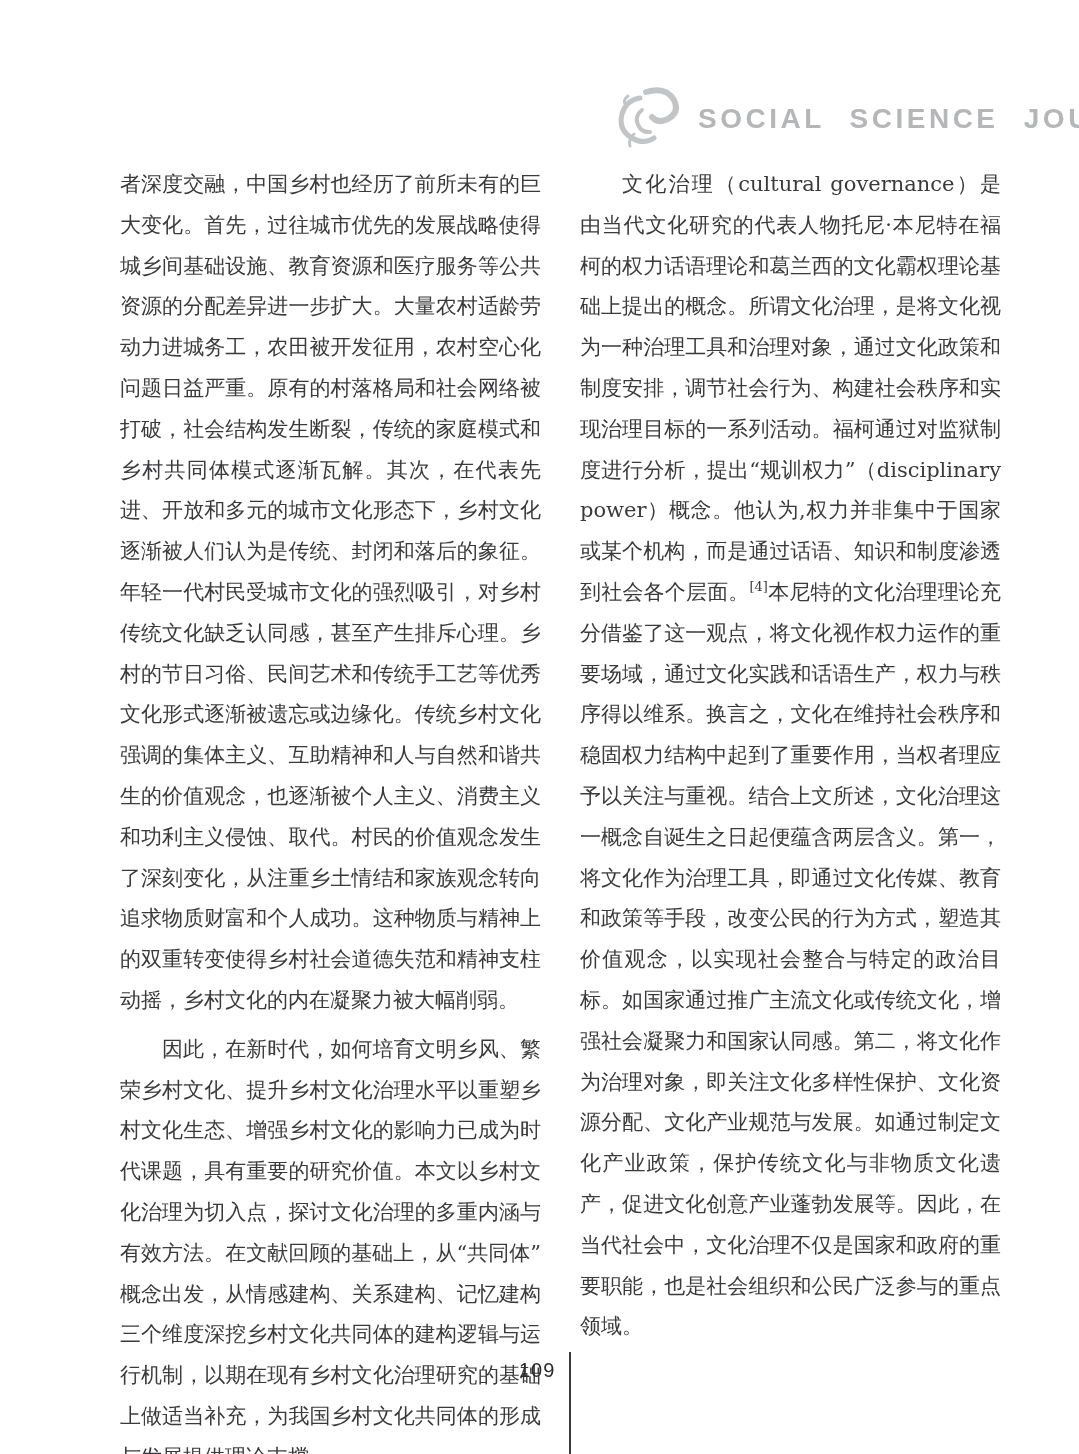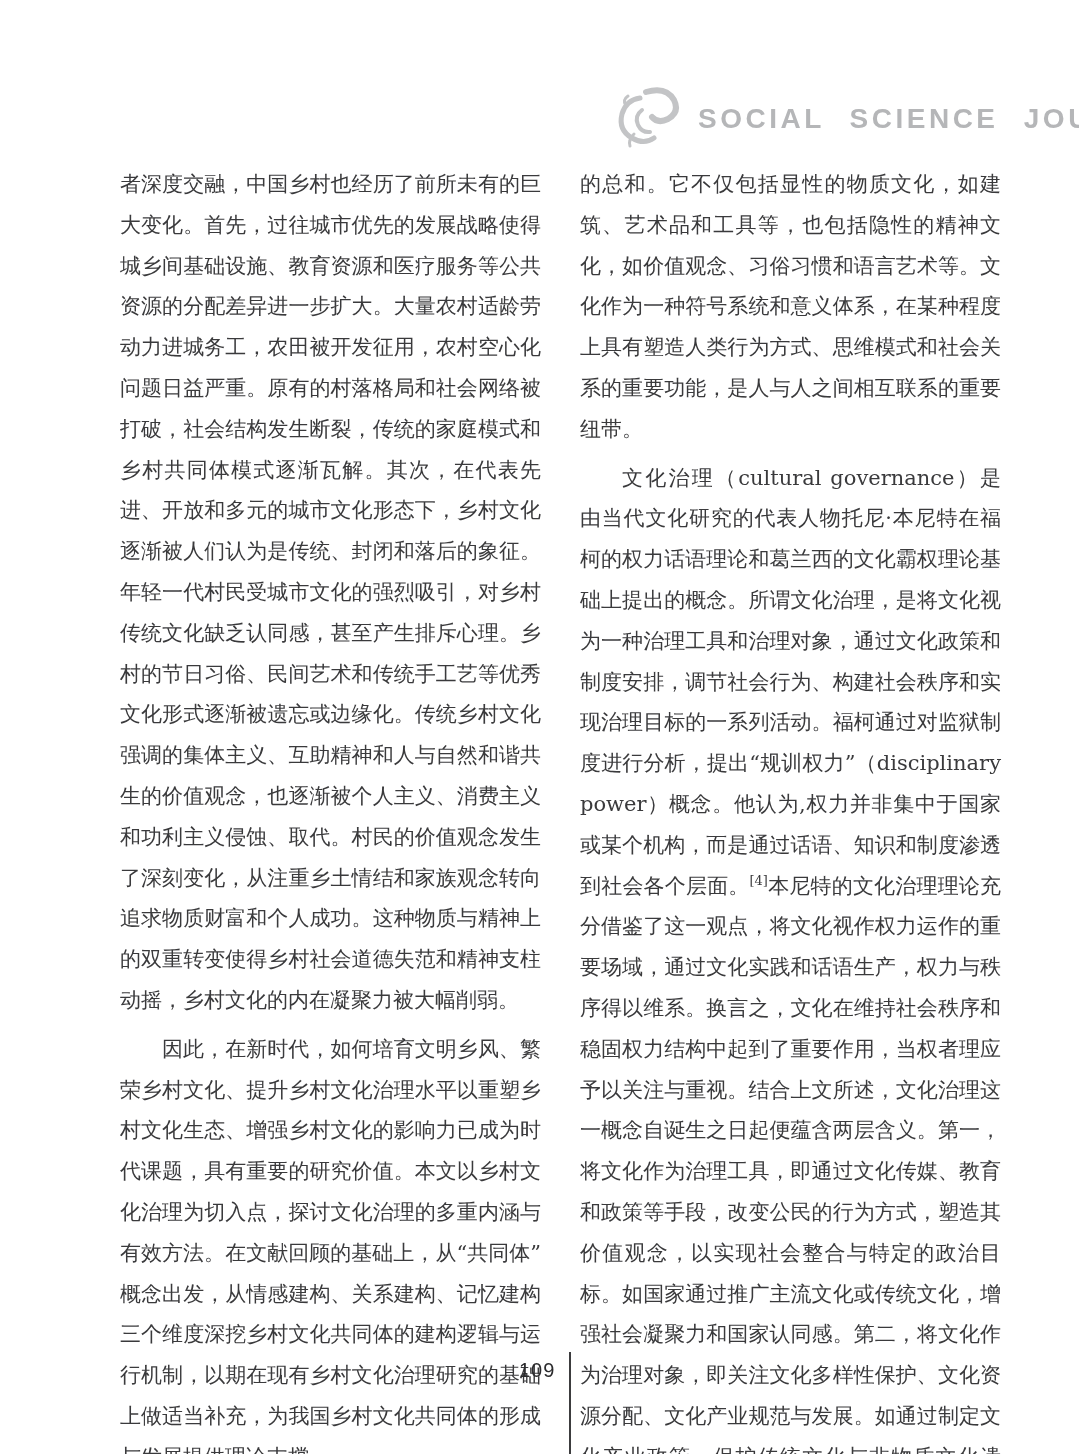--- a/index.html
+++ b/index.html
@@ -105,21 +105,20 @@
     </span>
     <span class="journal-title">SOCIAL SCIENCE JOURNAL</span>
   </div>
 
   <div class="columns">
     <div class="col">
         <p class="body-paragraph">者深度交融，中国乡村也经历了前所未有的巨大变化。首先，过往城市优先的发展战略使得城乡间基础设施、教育资源和医疗服务等公共资源的分配差异进一步扩大。大量农村适龄劳动力进城务工，农田被开发征用，农村空心化问题日益严重。原有的村落格局和社会网络被打破，社会结构发生断裂，传统的家庭模式和乡村共同体模式逐渐瓦解。其次，在代表先进、开放和多元的城市文化形态下，乡村文化逐渐被人们认为是传统、封闭和落后的象征。年轻一代村民受城市文化的强烈吸引，对乡村传统文化缺乏认同感，甚至产生排斥心理。乡村的节日习俗、民间艺术和传统手工艺等优秀文化形式逐渐被遗忘或边缘化。传统乡村文化强调的集体主义、互助精神和人与自然和谐共生的价值观念，也逐渐被个人主义、消费主义和功利主义侵蚀、取代。村民的价值观念发生了深刻变化，从注重乡土情结和家族观念转向追求物质财富和个人成功。这种物质与精神上的双重转变使得乡村社会道德失范和精神支柱动摇，乡村文化的内在凝聚力被大幅削弱。</p>
         <p class="body-paragraph indent">因此，在新时代，如何培育文明乡风、繁荣乡村文化、提升乡村文化治理水平以重塑乡村文化生态、增强乡村文化的影响力已成为时代课题，具有重要的研究价值。本文以乡村文化治理为切入点，探讨文化治理的多重内涵与有效方法。在文献回顾的基础上，从“共同体”概念出发，从情感建构、关系建构、记忆建构三个维度深挖乡村文化共同体的建构逻辑与运行机制，以期在现有乡村文化治理研究的基础上做适当补充，为我国乡村文化共同体的形成与发展提供理论支撑。</p>
       </div>
     <div class="col">
-        <p class="body-paragraph">的总和。它不仅包括显性的物质文化，如建筑、艺术品和工具等，也包括隐性的精神文化，如价值观念、习俗习惯和语言艺术等。文化作为一种符号系统和意义体系，在某种程度上具有塑造人类行为方式、思维模式和社会关系的重要功能，是人与人之间相互联系的重要纽带。</p>
         <p class="body-paragraph indent">文化治理（cultural governance）是由当代文化研究的代表人物托尼·本尼特在福柯的权力话语理论和葛兰西的文化霸权理论基础上提出的概念。所谓文化治理，是将文化视为一种治理工具和治理对象，通过文化政策和制度安排，调节社会行为、构建社会秩序和实现治理目标的一系列活动。福柯通过对监狱制度进行分析，提出“规训权力”（disciplinary power）概念。他认为,权力并非集中于国家或某个机构，而是通过话语、知识和制度渗透到社会各个层面。<sup class="ref-mark">[4]</sup>本尼特的文化治理理论充分借鉴了这一观点，将文化视作权力运作的重要场域，通过文化实践和话语生产，权力与秩序得以维系。换言之，文化在维持社会秩序和稳固权力结构中起到了重要作用，当权者理应予以关注与重视。结合上文所述，文化治理这一概念自诞生之日起便蕴含两层含义。第一，将文化作为治理工具，即通过文化传媒、教育和政策等手段，改变公民的行为方式，塑造其价值观念，以实现社会整合与特定的政治目标。如国家通过推广主流文化或传统文化，增强社会凝聚力和国家认同感。第二，将文化作为治理对象，即关注文化多样性保护、文化资源分配、文化产业规范与发展。如通过制定文化产业政策，保护传统文化与非物质文化遗产，促进文化创意产业蓬勃发展等。因此，在当代社会中，文化治理不仅是国家和政府的重要职能，也是社会组织和公民广泛参与的重点领域。</p>
       </div>
   </div>
 
   <div class="page-number">109</div>
   <div class="footer-rule"></div>
 
 </div>
 
 </body></html>

